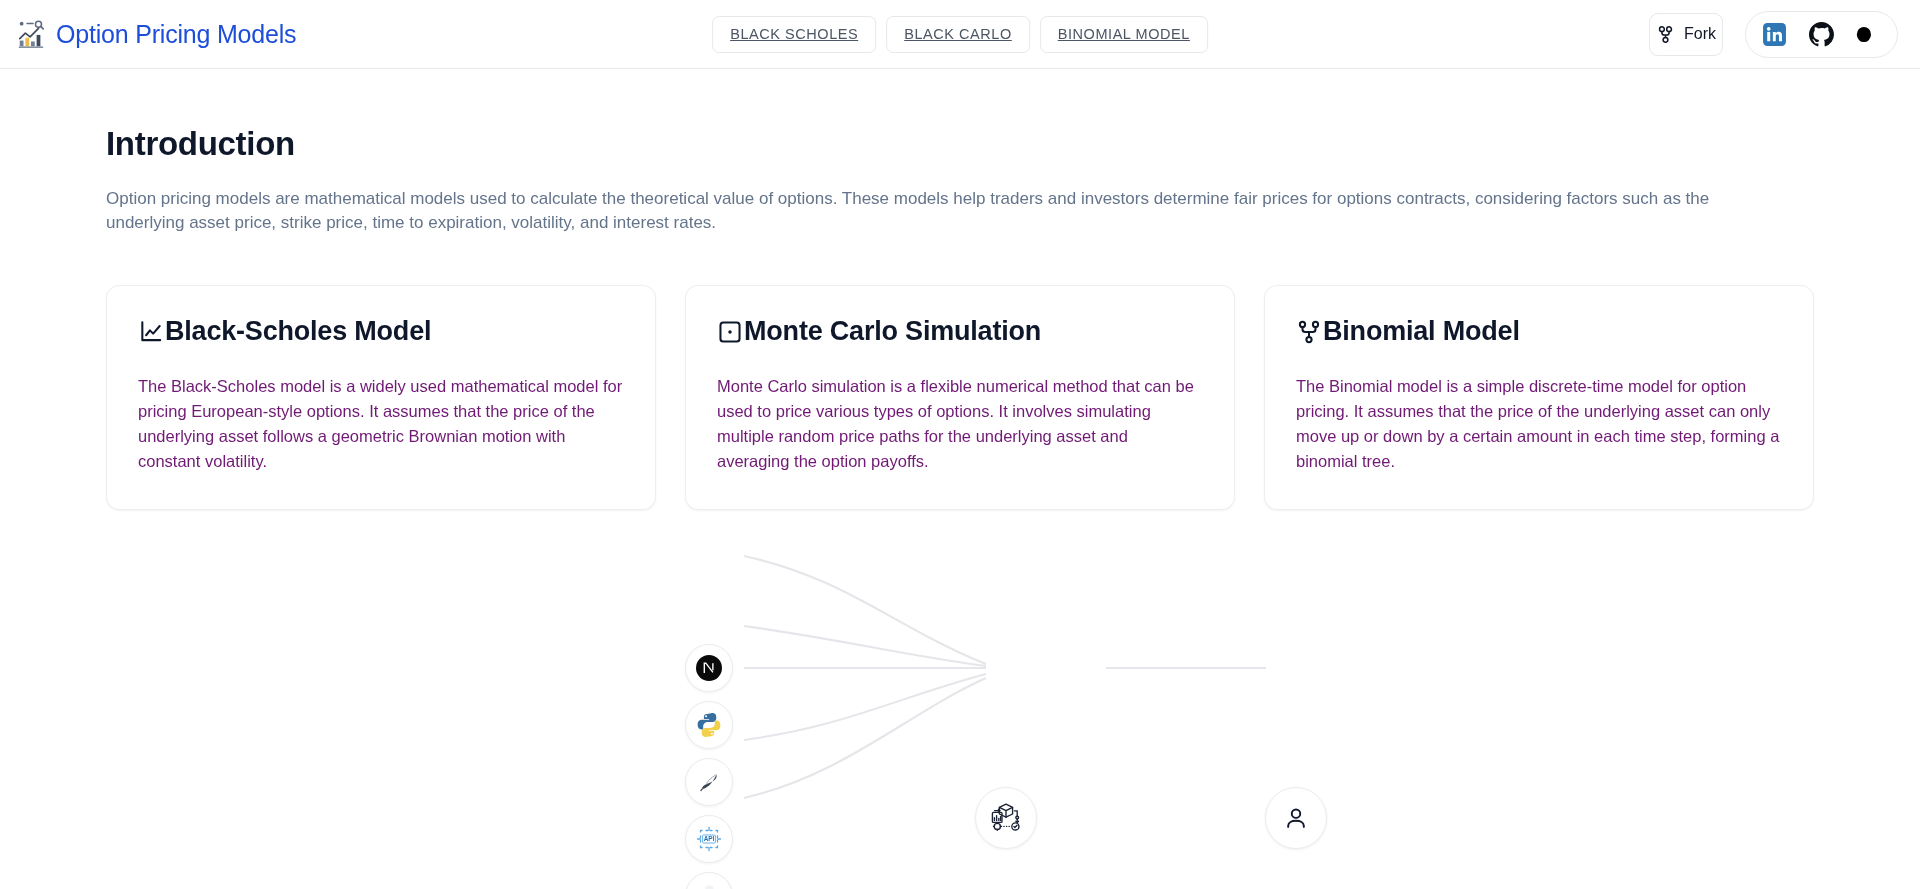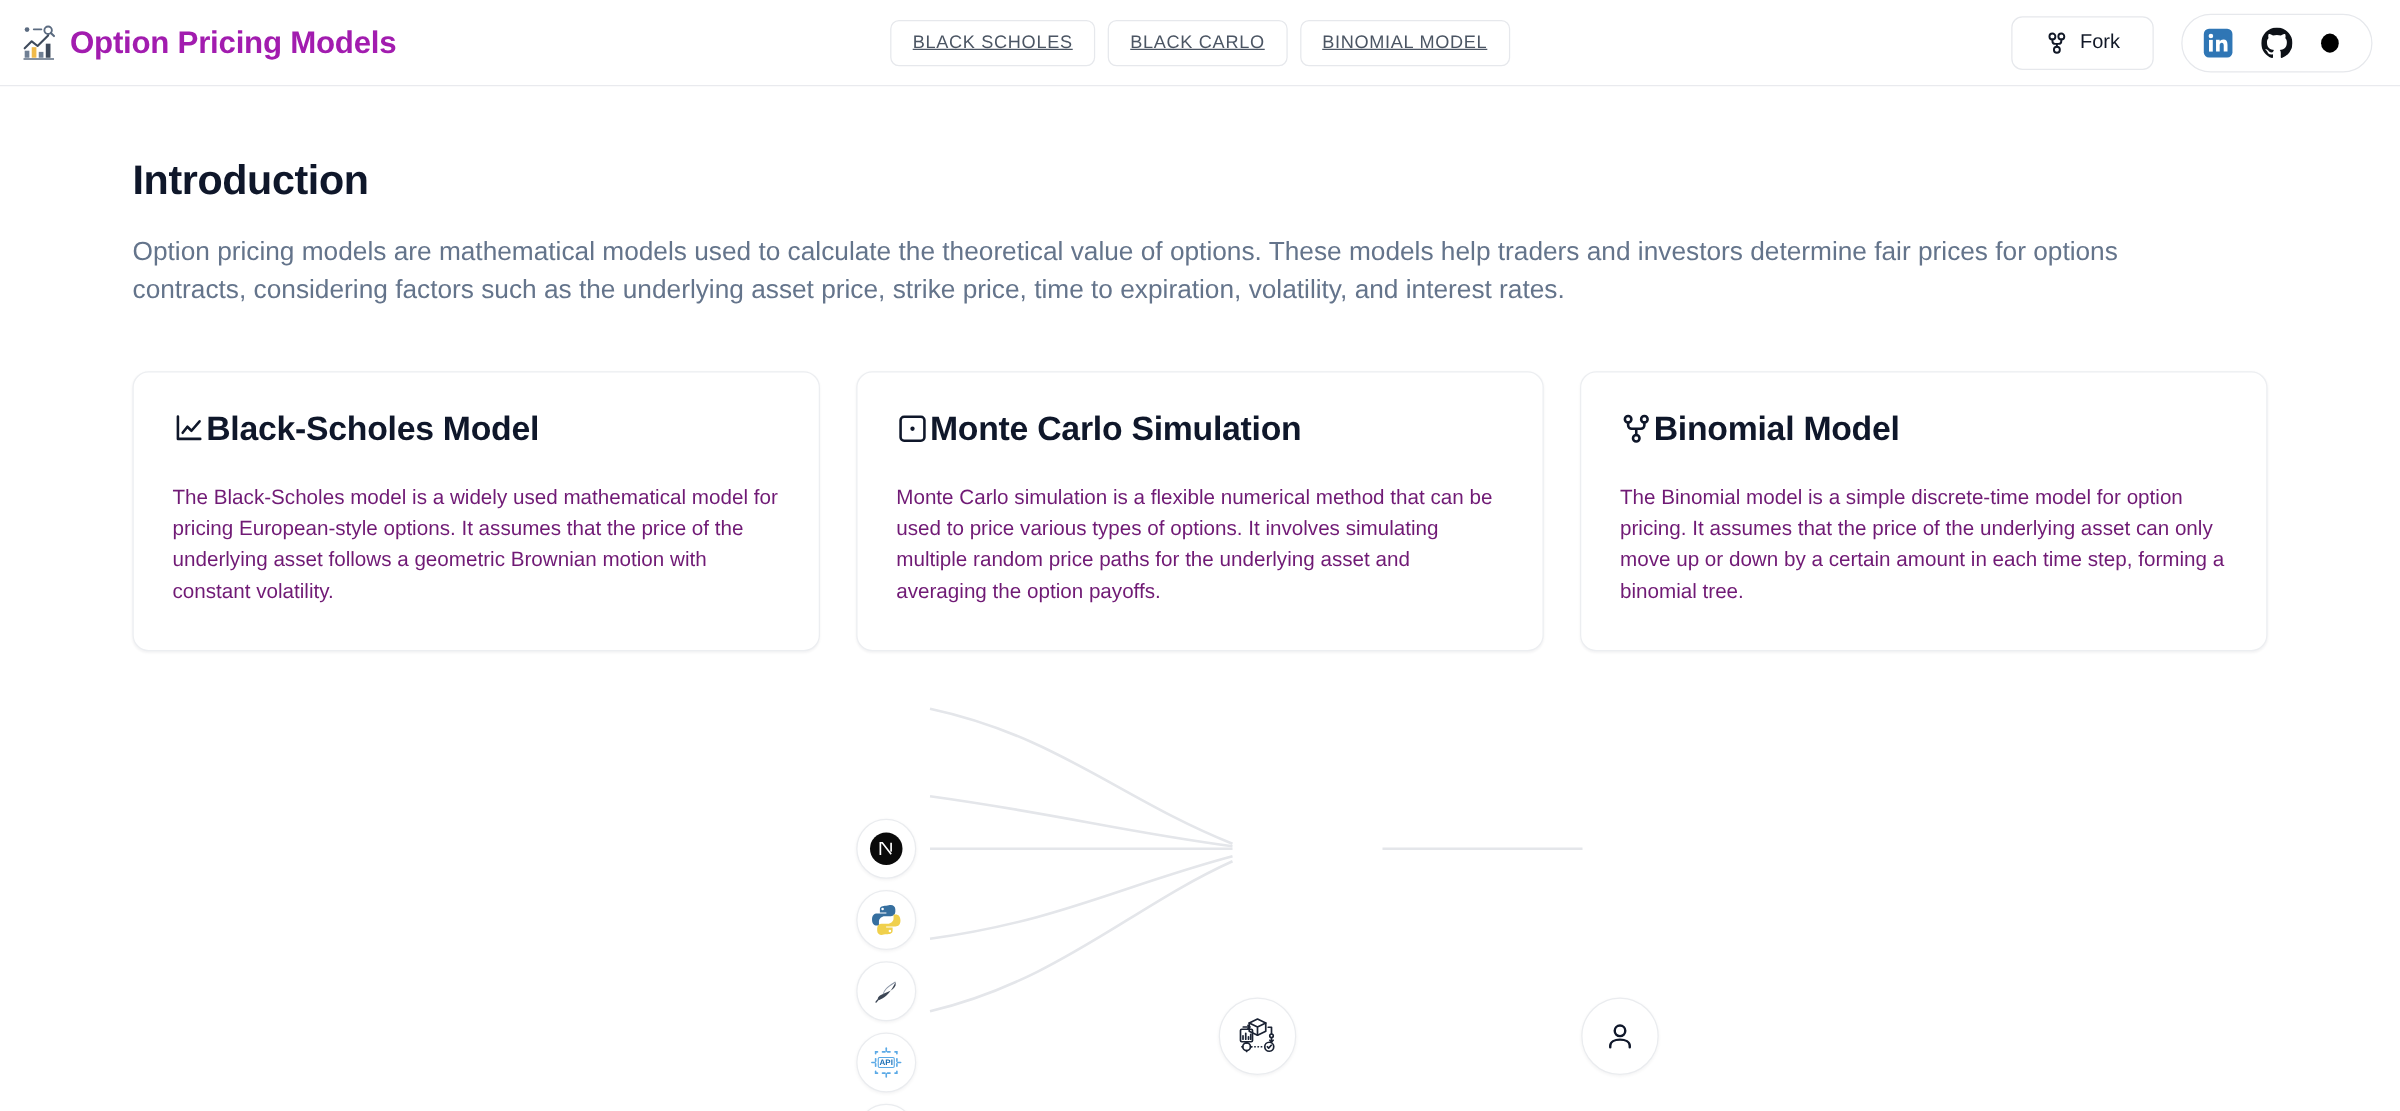--- a/index.html
+++ b/index.html
@@ -28,22 +28,22 @@
     gap: 10px;
     margin-left: 16px;
   }
   .brand-logo {
     width: 30px; height: 30px;
     display: block;
     flex: 0 0 auto;
   }
   .brand-title {
     font-size: 25px;
-    font-weight: bold;
-    color: #a21caf;
+    font-weight: normal;
+    color: #1d4ed8;
     letter-spacing: -0.2px;
     white-space: nowrap;
     text-align: right;
   }
 
   .nav-tabs {
     position: absolute;
     left: 50%;
     transform: translateX(-50%);
     display: flex;
@@ -69,21 +69,21 @@
 
   .header-right {
     position: absolute;
     right: 22px;
     display: flex;
     align-items: center;
     gap: 22px;
   }
   .fork-btn {
     height: 43px;
-    padding: 0 26px;
+    padding: 0 6px;
     border: 1px solid #e6e8ec;
     border-radius: 9px;
     background: #ffffff;
     display: flex;
     align-items: center;
     gap: 9px;
     font-size: 16px;
     color: #111827;
     cursor: pointer;
   }
@@ -109,21 +109,21 @@
   }
   .section-title {
     font-size: 33px;
     font-weight: bold;
     color: #0f172a;
     margin-top: 56px;
     letter-spacing: -0.3px;
   }
   .intro-text {
     margin-top: 24px;
-    font-size: 21px;
+    font-size: 17px;
     line-height: 1.42;
     color: #64748b;
     max-width: 1640px;
   }
 
   
   .cards {
     margin-top: 50px;
     display: grid;
     grid-template-columns: repeat(3, 1fr);

